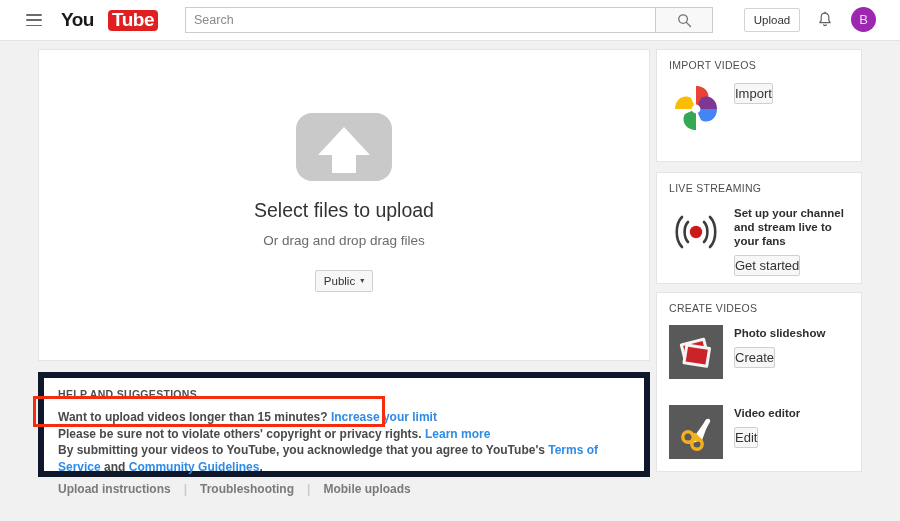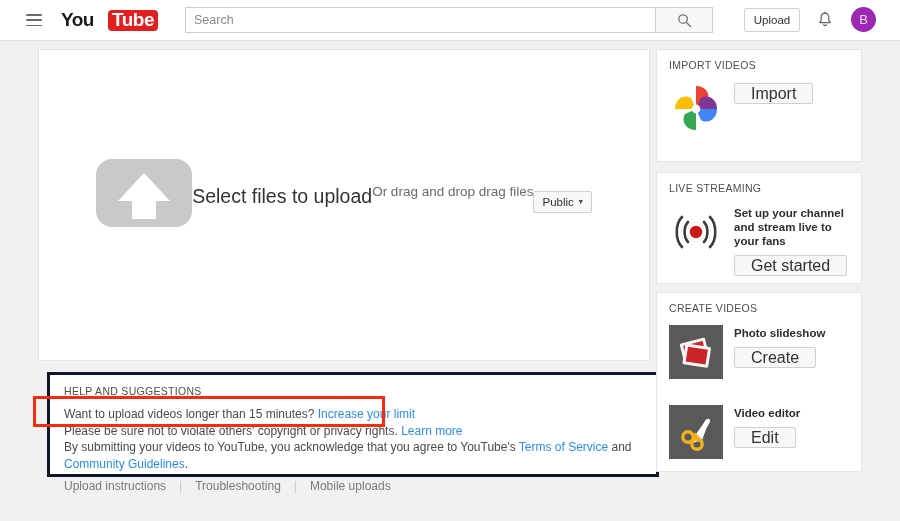--- a/index.html
+++ b/index.html
@@ -104,21 +104,21 @@
 
   
   .upload-card {
     position: absolute; left: 38px; top: 49px;
     width: 612px; height: 312px;
     background: #ffffff;
     border: 1px solid #e4e4e4;
   }
   .upload-inner {
     width: 100%; height: 100%;
-    display: flex; flex-direction: row;
+    display: flex; flex-direction: column;
     align-items: center; justify-content: center;
     padding-bottom: 6px;
   }
   .up-icon { width: 96px; height: 68px; position: relative; margin-bottom: 18px; }
   .up-icon svg { display: block; }
   .up-title {
     font-size: 19.5px; color: #333333; font-weight: normal;
     margin-bottom: 11px;
     font-family: "Liberation Sans", sans-serif;
   }
@@ -137,25 +137,26 @@
     padding: 0 8px;
     cursor: pointer;
     font-family: "Liberation Sans", sans-serif;
   }
   .privacy-btn .caret {
     margin-left: 5px; font-size: 8px; color: #444; line-height: 1;
   }
 
   
   .help-card {
-    position: absolute; left: 47px; top: 372px;
+    position: absolute; left: 38px; top: 372px;
     width: 612px; height: 105px;
     background: #ffffff;
-    border: 3px solid #0f172a;
+    border: 6px solid #0f172a;
     padding: 10px 14px 0 14px;
+    font-weight: bold;
   }
   .help-head {
     font-size: 10.5px; color: #4d4d4d;
     letter-spacing: 0.3px;
     margin-bottom: 9px;
     font-family: "Liberation Sans", sans-serif;
   }
   .help-line {
     font-size: 12px; color: #4a4a4a;
     line-height: 16.5px;
@@ -210,25 +211,25 @@
   }
   .side-body { padding-top: 1px; }
   .side-text {
     font-size: 11.5px; color: #2e2e2e; font-weight: bold;
     line-height: 14px;
     margin-bottom: 7px;
     font-family: "Liberation Sans", sans-serif;
   }
   .side-btn {
     display: inline-flex; align-items: center; justify-content: center;
-    height: 21px; padding: 0 16px;
+    height: 21px; padding: 0 0;
     border: 1px solid #d0d0d0;
     background: #f7f7f7;
     border-radius: 2px;
-    font-size: 16px; color: #333;
+    font-size: 13px; color: #333;
     cursor: pointer;
     font-family: "Liberation Sans", sans-serif;
   }
   .thumb-dark {
     width: 54px; height: 54px;
     background: #595959;
     display: flex; align-items: center; justify-content: center;
   }
   .create-row { display: flex; align-items: flex-start; }
   .create-row + .create-row { margin-top: 26px; }

